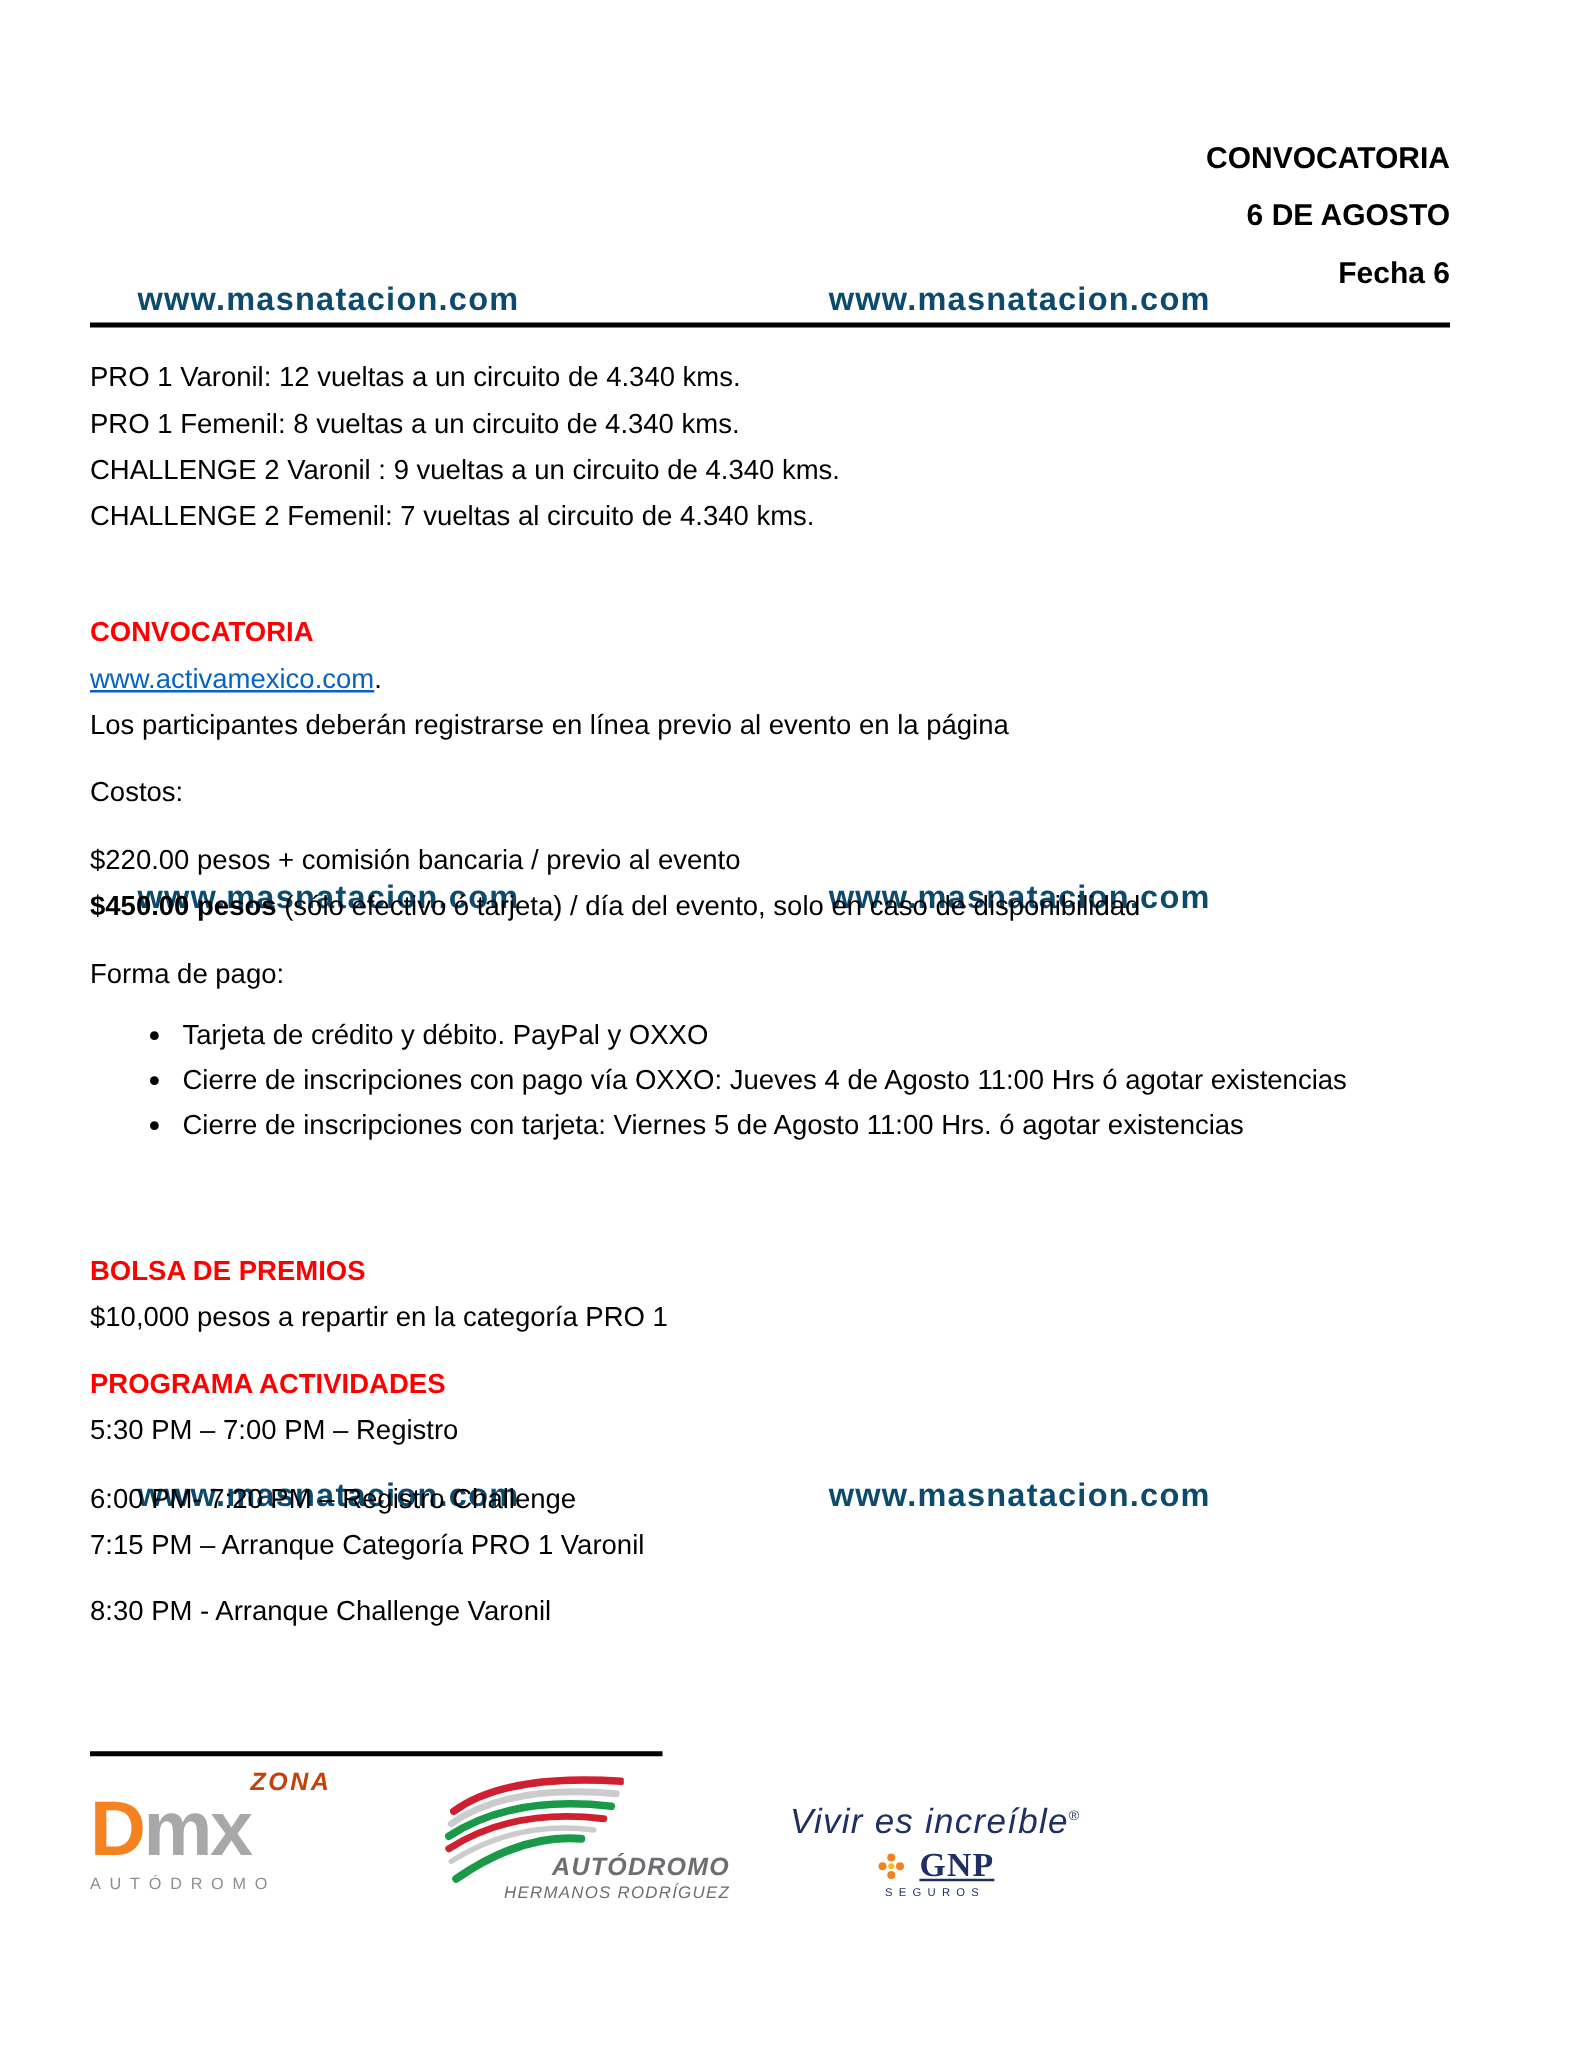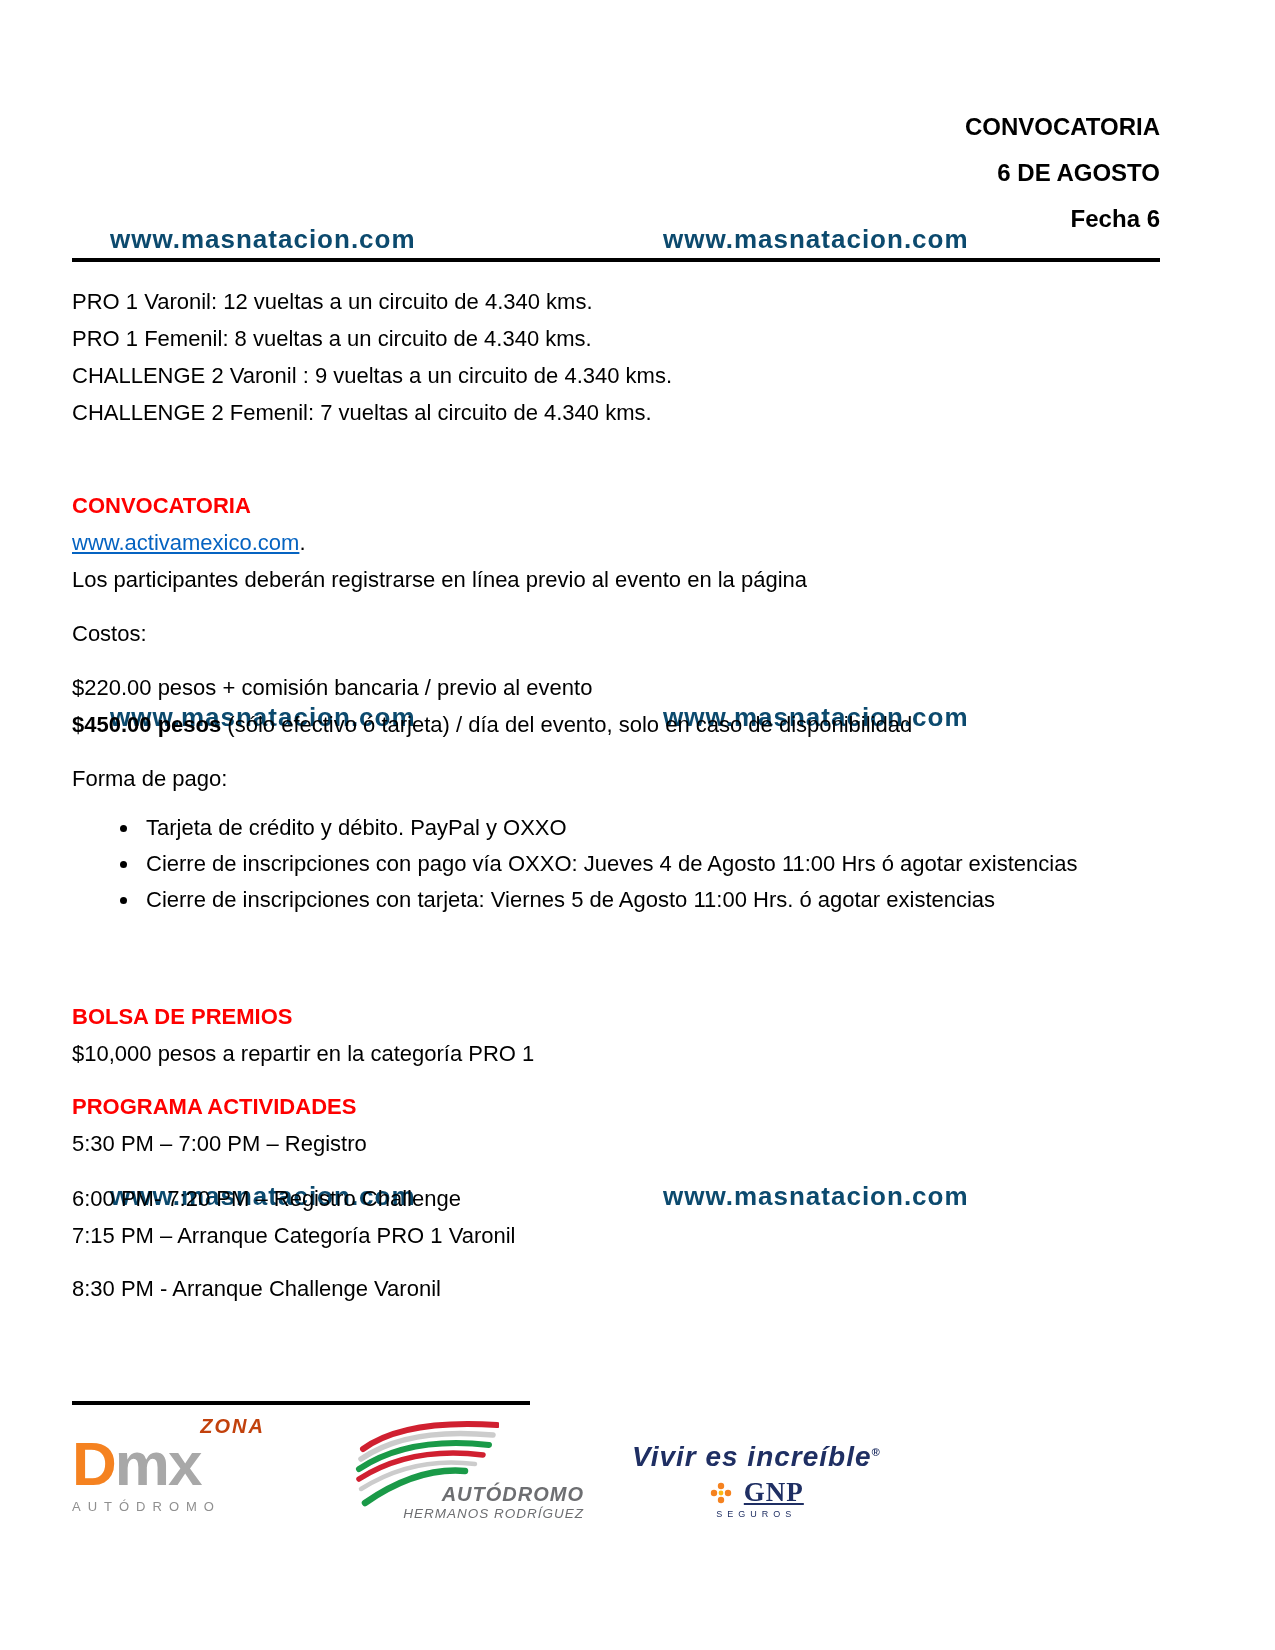--- a/index.html
+++ b/index.html
@@ -76,21 +76,21 @@
   .dmx-mx { color:#a8a8a8; }
   .dmx-sub { margin-top:8px; font-size:13px; letter-spacing:7px; color:#8f8f8f; }
 
   .ahr { position:relative; margin-left:62px; width:235px; height:112px; }
   .ahr-swoosh { position:absolute; left:0; top:0; }
   .ahr-text { position:absolute; right:0; bottom:6px; text-align:right; color:#6d6e71; }
   .ahr-l1 { font-size:20px; font-weight:bold; font-style:italic; letter-spacing:1px; }
   .ahr-l2 { font-size:13.5px; font-style:italic; letter-spacing:1px; }
 
   .gnp { margin-left:48px; padding-top:26px; text-align:center; color:#1f2f63; }
-  .gnp-slogan { font-size:28px; font-weight:bold; font-style:italic; letter-spacing:1px; }
+  .gnp-slogan { font-size:28px; font-weight:normal; font-style:italic; letter-spacing:1px; }
   .gnp-slogan sup { font-size:11px; }
   .gnp-brandrow { margin-top:4px; display:flex; align-items:center; justify-content:center; gap:11px; }
   .gnp-brand { font-family:"Liberation Serif", serif; font-size:27px; font-weight:bold; letter-spacing:1px; text-decoration:underline; }
   .gnp-sub { font-size:9px; letter-spacing:5px; margin-top:1px; }
 </style>
 </head>
 <body>
 
 <div class="page">
 

